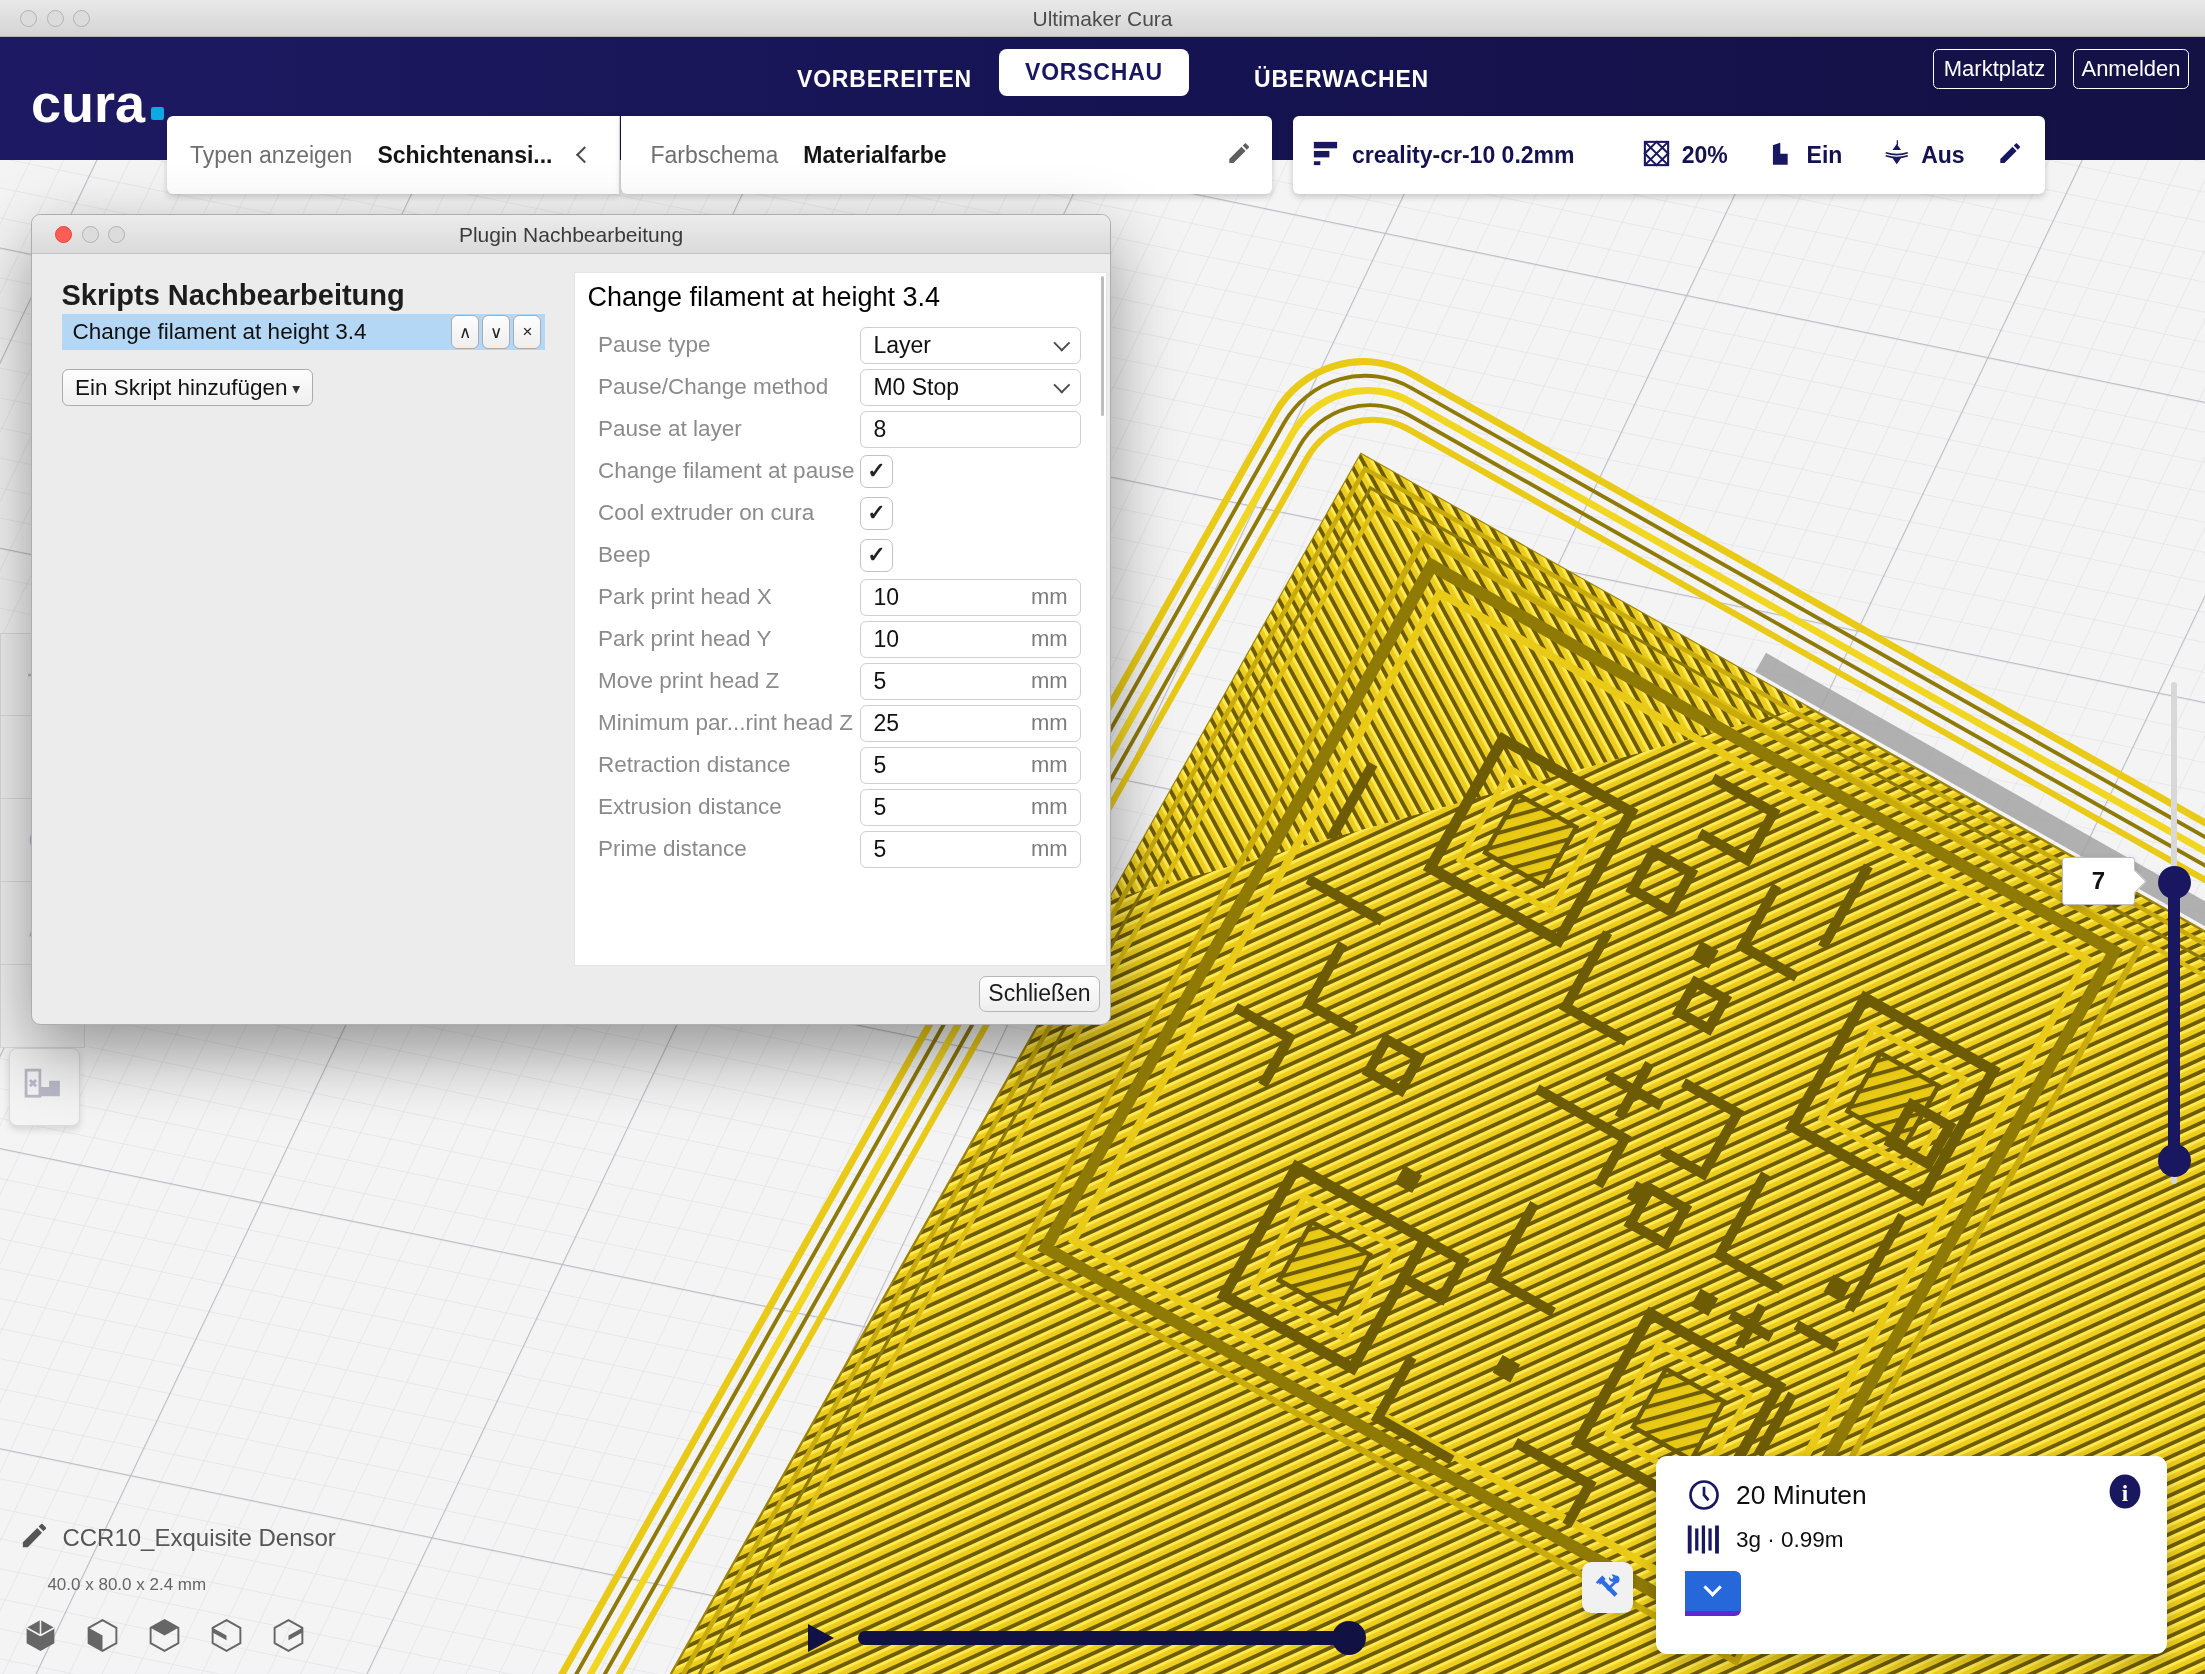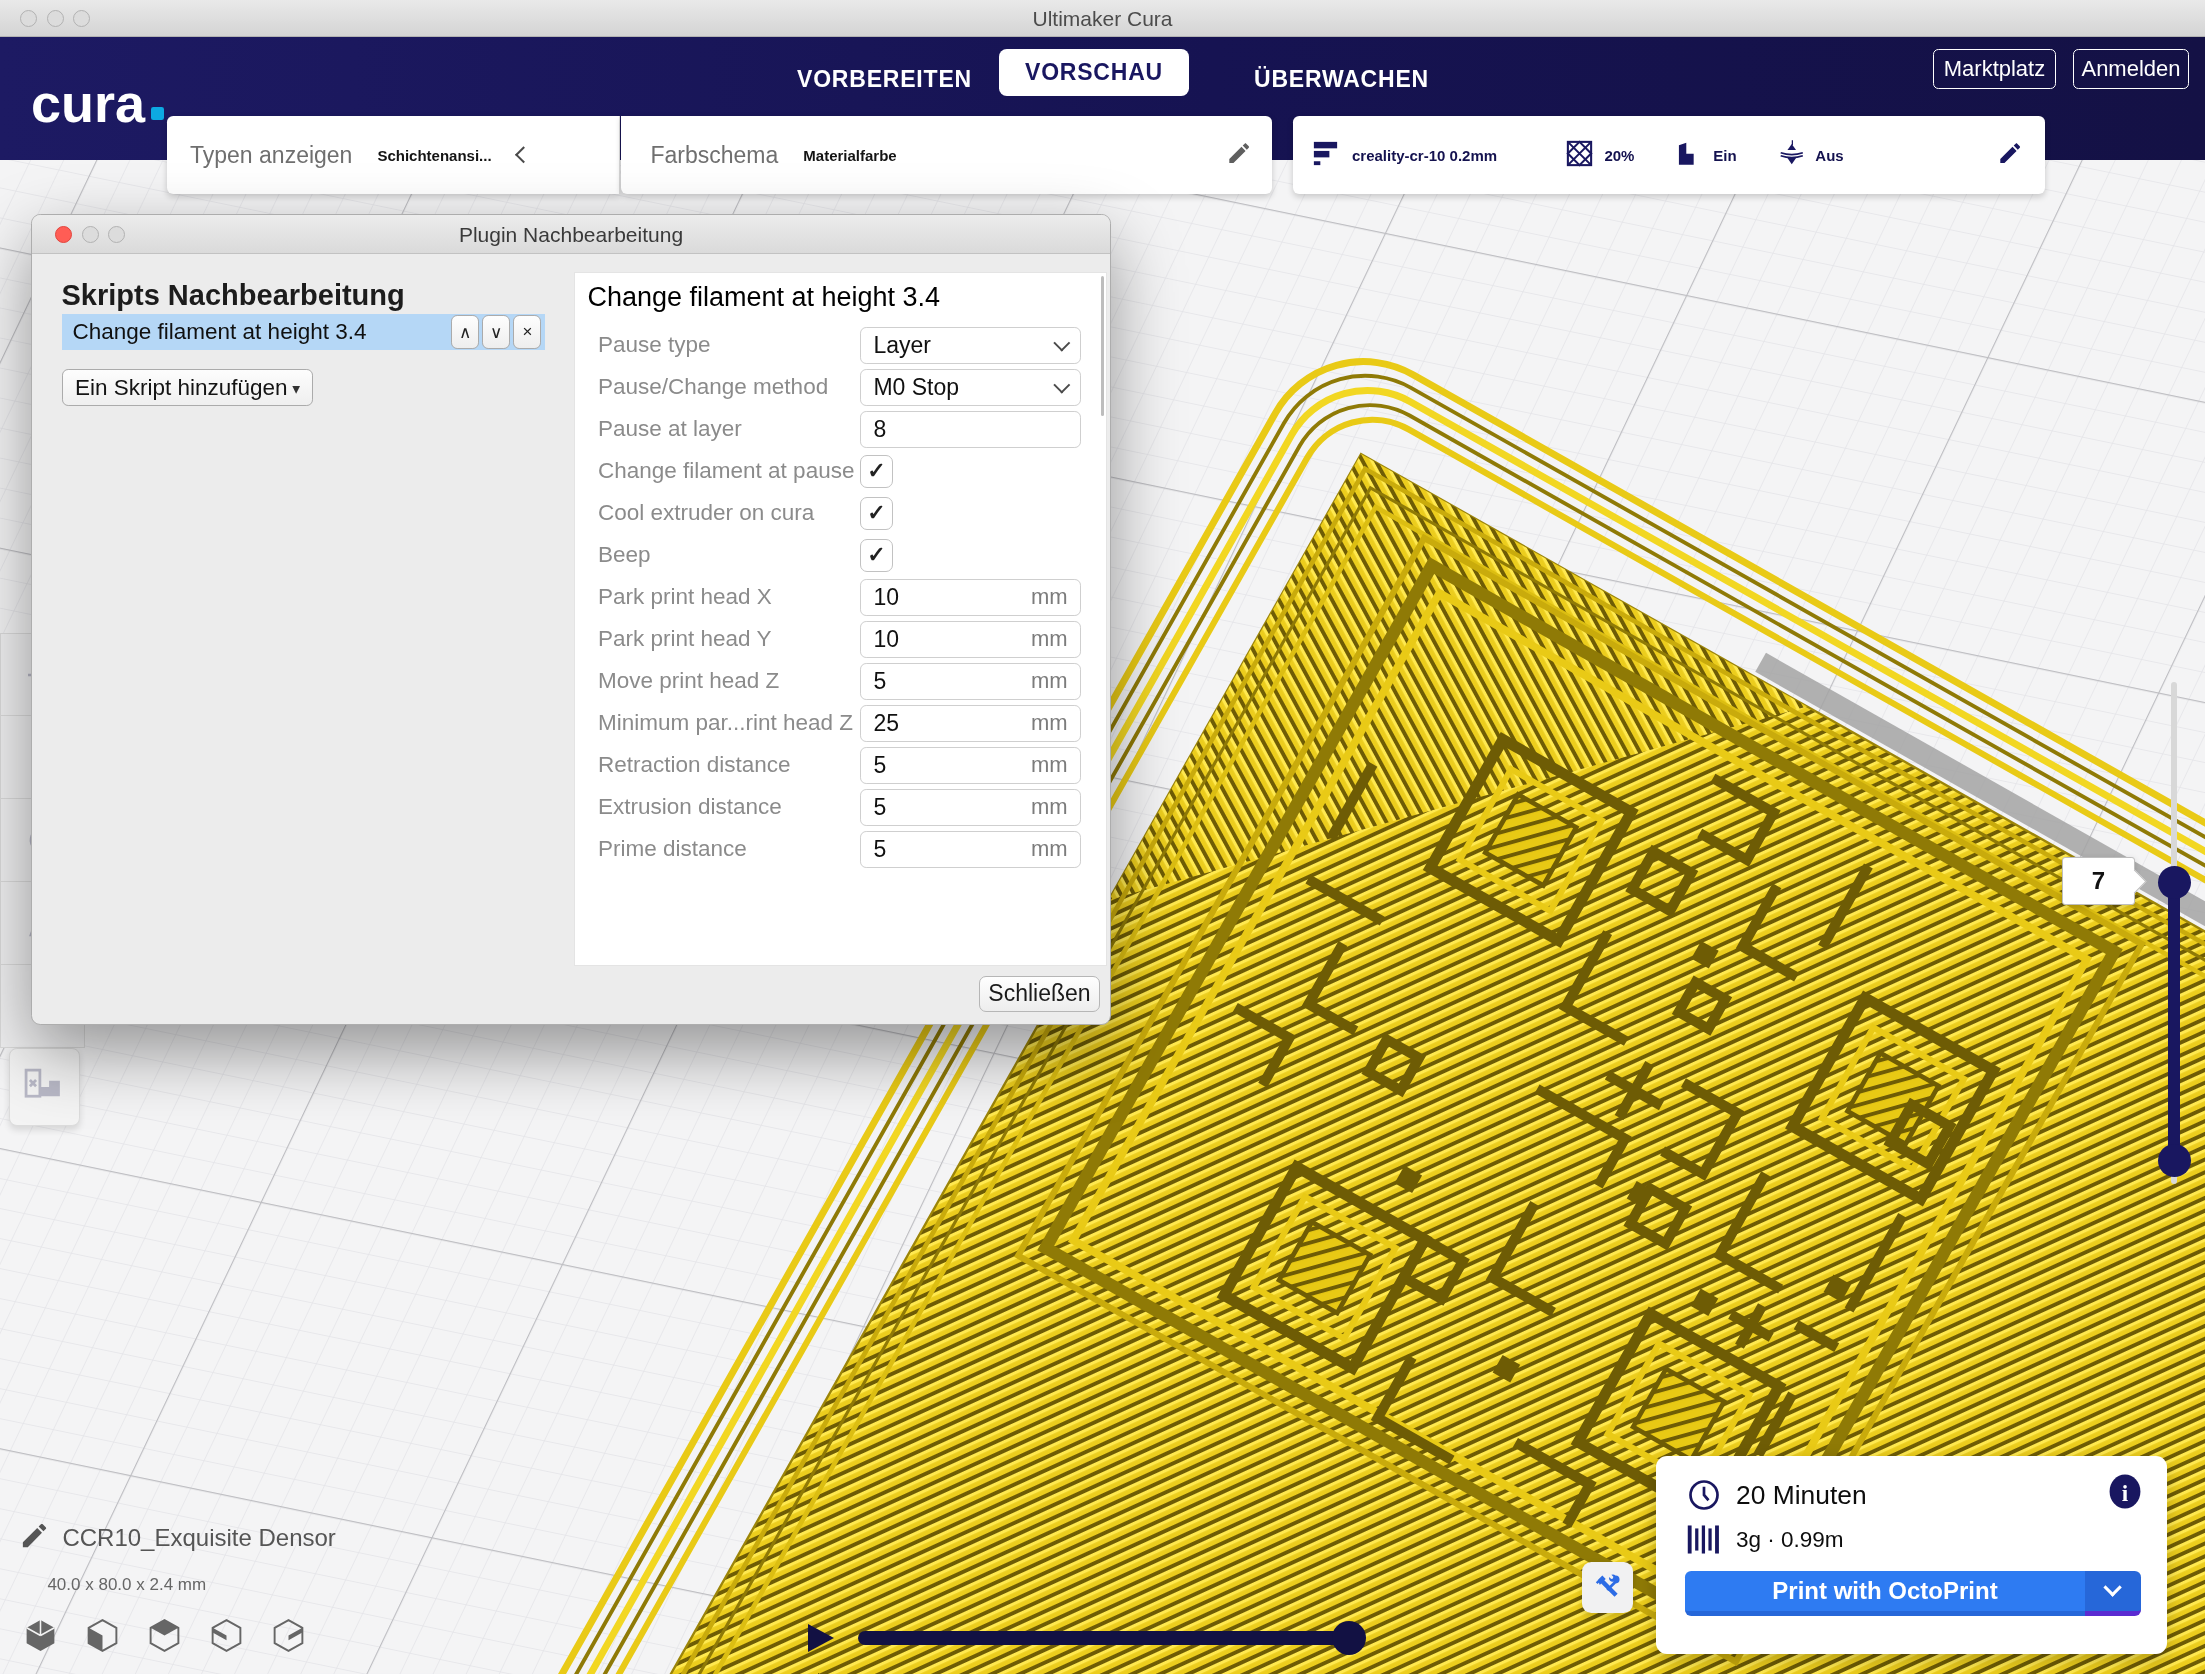--- a/index.html
+++ b/index.html
@@ -32,21 +32,21 @@
   .hbtn { position:absolute; top:12.4px; height:40px; line-height:37px; border:1.6px solid #fff;
     border-radius:5.4px; color:#fff; font-size:22px; text-align:center; }
 
   
   .tpanel { position:absolute; top:116px; height:78px; background:#fff; z-index:11;
     box-shadow:0 2.3px 6.2px rgba(0,0,0,.18); display:flex; align-items:center; }
   .tpanel.left  { left:167px;  width:453px; border-radius:6.2px 0 0 6.2px; border-right:0.8px solid #dedede; }
   .tpanel.mid   { left:621px;  width:651px; border-radius:0 6.2px 6.2px 6.2px; }
   .tpanel.right { left:1293px; width:752px; border-radius:6.2px; }
   .tlabel { color:#6f6f6f; font-size:23px; }
-  .tvalue { color:#141414; font-size:15px; font-weight:700; }
+  .tvalue { color:#141414; font-size:23px; font-weight:700; }
   .chev { display:inline-block; width:11.6px; height:11.6px; border-right:2.3px solid #4a4a4a;
     border-bottom:2.3px solid #4a4a4a; }
   .chev.left { transform:rotate(135deg); }
   .chev.down { transform:rotate(45deg); margin-top:-4.7px; }
   .icon-svg { display:inline-block; }
   .navyic { color:#191760; }
   .grayic { color:#5f5f5f; }
 
   
   .dialog { position:absolute; left:31px; top:214px; width:1080px; height:811px; z-index:30;
@@ -550,21 +550,20 @@
     <svg width="36" height="31" viewBox="0 0 24 21" fill="#191760">
       <rect x="1" y="1" width="2.6" height="19"></rect>
         <rect x="6" y="3" width="2.2" height="15"></rect>
       <rect x="10.5" y="1" width="2.2" height="19"></rect>
         <rect x="15" y="3" width="2.2" height="15"></rect>
       <rect x="19.5" y="1" width="2.6" height="19"></rect>
     </svg>
     <span class="mat">3g · 0.99m</span>
   </div>
   <div class="printbtn">
-    <div class="main">Print with OctoPrint</div>
     <div class="dd">
       <span class="chev" style="transform:rotate(45deg); margin-top:-6.2px"></span>
     </div>
   </div>
 </div>
 
 <div class="objinfo">
   <span class="pencil">
     <svg width="31" height="31" viewBox="0 0 24 24" fill="currentColor">
       <path d="M3 17.2V21h3.8L17.8 9.9l-3.7-3.7L3 17.2zM20.7 7c.4-.4.4-1 0-1.4l-2.3-2.3c-.4-.4-1-.4-1.4 0l-1.8 1.8 3.7 3.7L20.7 7z"></path>

